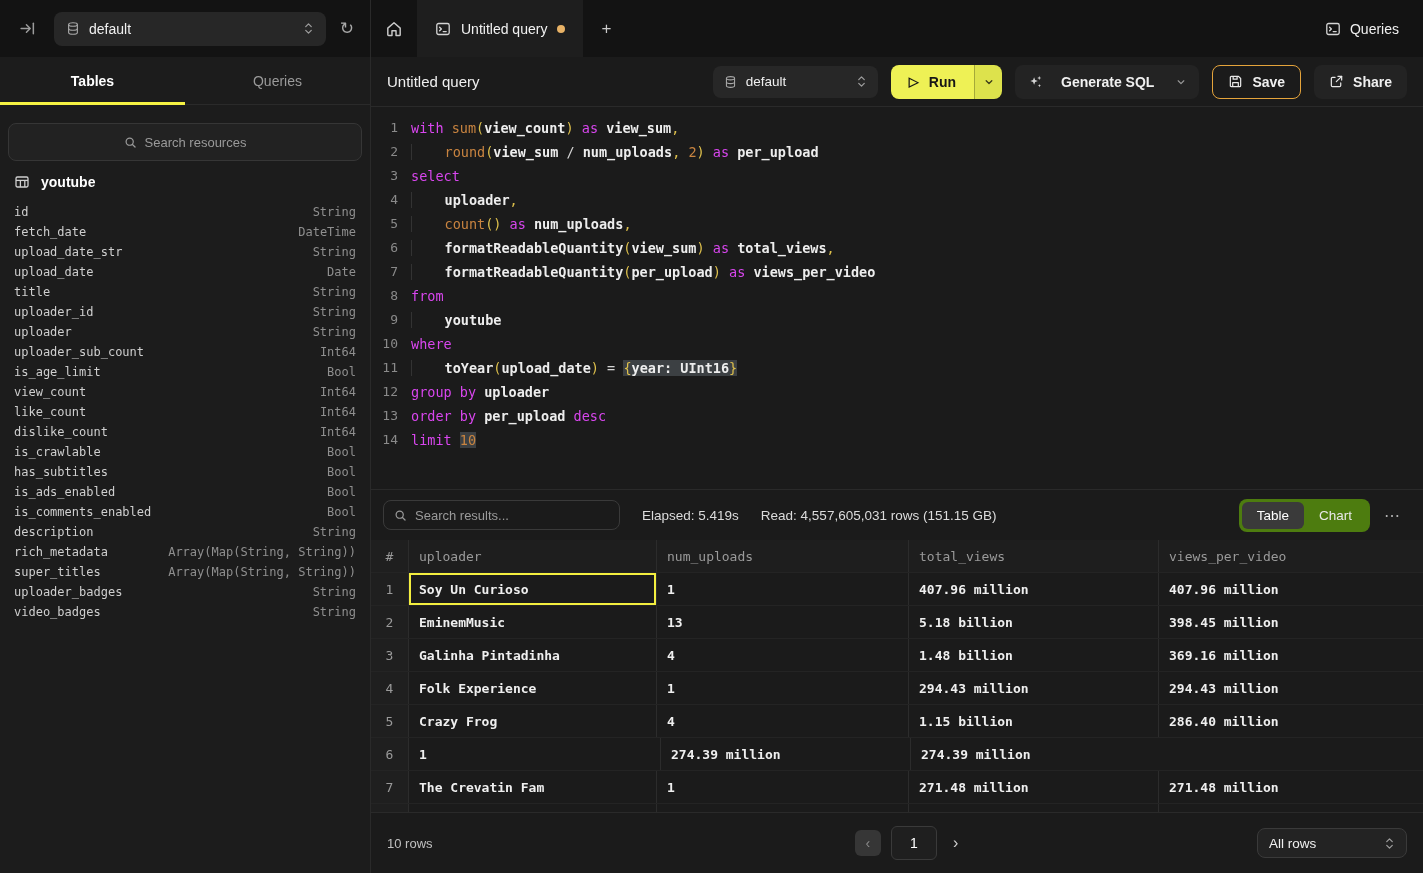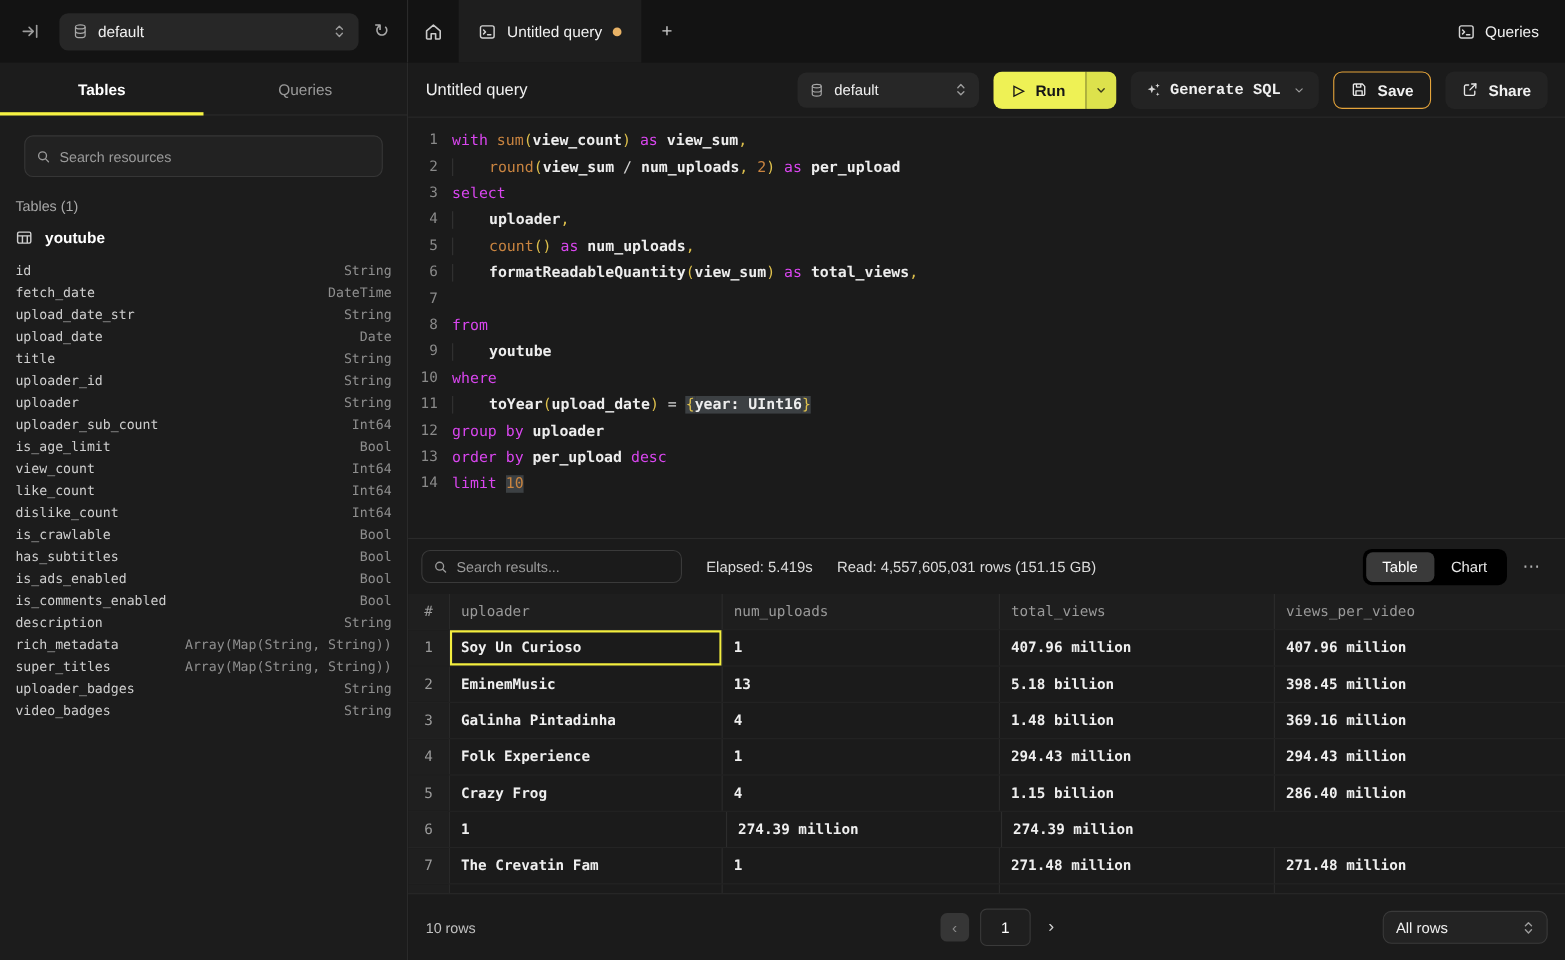--- a/index.html
+++ b/index.html
@@ -28,40 +28,40 @@
   .content { display:flex; height:816px; }
   .sidebar { width:371px; flex:none; background:#1c1c1c; border-right:1px solid #2a2a2a; display:flex; flex-direction:column; overflow:hidden; }
   .main { flex:1; display:flex; flex-direction:column; overflow:hidden; }
 
   
   .side-tabs { height:48px; flex:none; display:flex; border-bottom:1px solid #2a2a2a; }
   .side-tab { flex:1; display:flex; align-items:center; justify-content:center; font-size:14px; color:#9a9a9a; position:relative; cursor:pointer; }
   .side-tab.active { color:#ffffff; font-weight:700; }
   .side-tab.active::after { content:""; position:absolute; left:0; right:0; bottom:-1px; height:3px; background:#f5f243; }
   .new-table-btn { margin:18px 14px 0; height:31px; flex:none; background:#f5f243; color:#151515; border:none; border-radius:6px; font-size:14px; font-weight:600; display:flex; align-items:center; justify-content:center; gap:9px; cursor:pointer; font-family:"Liberation Sans",sans-serif; }
-  .search-box { margin:18px 22px 0; height:30px; flex:none; background:#222222; border:1px solid #363636; border-radius:8px; display:flex; align-items:center; gap:8px; padding:18px 10px; color:#9a9a9a; font-size:13px; }
+  .search-box { margin:18px 8px 0; height:30px; flex:none; background:#222222; border:1px solid #363636; border-radius:8px; display:flex; align-items:center; gap:8px; padding:18px 10px; color:#9a9a9a; font-size:13px;justify-content:center; }
   .tables-label { margin:19px 14px 0; font-size:13px; color:#a8a8a8; }
   .table-item { margin:13px 14px 0; display:flex; align-items:center; gap:11px; font-size:14px; font-weight:700; color:#ffffff; cursor:pointer; }
   .table-item .grid-ic { color:#cfcfcf; }
   .col-list { margin:12px 14px 0; font-family:"DejaVu Sans Mono", monospace; font-size:12px; }
   .col-row { height:20px; display:flex; align-items:center; justify-content:space-between; cursor:default; }
   .col-name { color:#cfcfcf; }
   .col-type { color:#8f8f8f; }
 
   
   .toolbar { height:50px; flex:none; display:flex; align-items:center; padding:0 16px; border-bottom:1px solid #2a2a2a; background:#1b1b1b; }
   .qtitle { font-size:15px; color:#f0f0f0; }
   .tool-right { margin-left:auto; display:flex; align-items:center; gap:13px; }
   .db-select2 { height:32px; width:165px; background:#272727; border-radius:8px; display:flex; align-items:center; gap:9px; padding:0 11px; font-size:13.5px; color:#f0f0f0; cursor:pointer; }
   .db-select2 .updown { margin-left:auto; }
   .run-btn { display:flex; height:34px; border-radius:8px; overflow:hidden; cursor:pointer; }
   .run-main { background:#eef155; color:#161616; display:flex; align-items:center; gap:10px; padding:0 18px; font-size:14px; font-weight:700; }
   .run-main .play { font-size:13px; }
   .run-caret { width:28px; background:#dde24c; color:#3a3a1a; display:flex; align-items:center; justify-content:center; border-left:1px solid rgba(0,0,0,.25); }
-  .gen-btn { height:34px; background:#232323; border:none; border-radius:8px; display:flex; align-items:center; gap:8px; padding:0 13px; color:#f0f0f0; font-size:14px; font-weight:600; cursor:pointer; font-family:Liberation Mono, monospace; }
+  .gen-btn { height:34px; background:#232323; border:none; border-radius:8px; display:flex; align-items:center; gap:18px; padding:0 13px; color:#f0f0f0; font-size:14px; font-weight:600; cursor:pointer; font-family:Liberation Sans, sans-serif; }
   .gen-btn .chev { color:#9a9a9a; margin-left:4px; }
   .save-btn { height:34px; background:transparent; border:1.5px solid #e5a43b; border-radius:8px; display:flex; align-items:center; gap:9px; padding:0 15px; color:#f0f0f0; font-size:14px; font-weight:600; cursor:pointer; font-family:"Liberation Sans",sans-serif; }
   .share-btn { height:34px; background:#232323; border:none; border-radius:8px; display:flex; align-items:center; gap:9px; padding:0 15px; color:#f0f0f0; font-size:14px; font-weight:600; cursor:pointer; font-family:"Liberation Sans",sans-serif; }
 
   
   .editor-row { height:383px; flex:none; display:flex; border-bottom:1px solid #2a2a2a; }
   .editor { flex:1; padding-top:9px; font-family:"DejaVu Sans Mono", monospace; font-size:13.5px; line-height:24px; overflow:hidden; cursor:text; }
   .code-line { display:flex; }
   .ln { width:27px; flex:none; text-align:right; color:#8a8a8a; font-size:13px; margin-right:13px; }
   .code { white-space:pre; }
@@ -80,21 +80,21 @@
   .variables { width:221px; flex:none; border-left:1px solid #2a2a2a; padding:21px 15px 0; }
   .vars-title { font-size:15px; font-weight:700; color:#f2f2f2; }
   .var-label { margin-top:18px; font-size:13px; color:#9a9a9a; }
   .var-input { margin-top:9px; width:100%; height:30px; background:#232323; border:1px solid #363636; border-radius:6px; color:#f0f0f0; font-size:14px; padding:0 11px; font-family:"Liberation Sans",sans-serif; }
 
   
   .results { flex:1; display:flex; flex-direction:column; background:#1b1b1b; }
   .results-bar { height:50px; flex:none; display:flex; align-items:center; padding:0 12px; }
   .search-results { width:237px; height:30px; border:1px solid #3a3a3a; border-radius:8px; display:flex; align-items:center; gap:8px; padding:0 10px; color:#9a9a9a; font-size:13px; }
   .stat { margin-left:22px; font-size:13.5px; color:#dcdcdc; }
-  .view-toggle { margin-left:auto; background:#000000; border-radius:8px; padding:3px; display:flex; }
+  .view-toggle { margin-left:auto; background:#4d7c0f; border-radius:8px; padding:3px; display:flex; }
   .seg { padding:6px 15px; border-radius:6px; font-size:13.5px; color:#e8e8e8; cursor:pointer; }
   .seg.active { background:#3a3a3a; color:#ffffff; }
   .more-btn { margin:0 10px 0 14px; font-size:16px; color:#b0b0b0; letter-spacing:1px; }
 
   .grid { flex:1; overflow:hidden; font-family:"DejaVu Sans Mono", monospace; font-size:13px; display:flex; flex-direction:column; }
   .grow { display:flex; height:33px; flex:none; border-bottom:1px solid #242424; align-items:stretch; }
   .gcell { display:flex; align-items:center; padding:0 10px; overflow:hidden; white-space:nowrap; }
   .c0 { width:37px; flex:none; justify-content:center; padding:0; color:#9a9a9a; background:#1f1f1f; }
   .c1 { width:248px; flex:none; border-left:1px solid #2c2c2c; }
   .c2 { width:252px; flex:none; border-left:1px solid #2c2c2c; }
@@ -197,21 +197,20 @@
       </div>
       <div class="search-box">
         <span>
           <svg width="13" height="13" viewBox="0 0 16 16" fill="none" stroke="currentColor" stroke-width="1.5" stroke-linecap="round">
               <circle cx="7" cy="7" r="4.4"></circle>
               <path d="M10.4 10.4 13.6 13.6"></path>
             </svg>
         </span>
         <span>Search resources</span>
       </div>
-      <div class="tables-label">Tables (1)</div>
       <div class="table-item">
         <span class="grid-ic">
           <svg width="16" height="16" viewBox="0 0 16 16" fill="none" stroke="currentColor" stroke-width="1.3">
               <rect x="2" y="3" width="12" height="10" rx="1.4"></rect>
               <path d="M2 6.4h12"></path>
               <path d="M6.4 6.4V13"></path>
               <path d="M10.8 6.4V13"></path>
             </svg>
         </span>
         <span>youtube</span>
@@ -398,20 +397,21 @@
               <div class="code-line">
                 <span class="ln">5</span>
                 <span class="code"><span class="ind">    </span><span class="fn">count</span><span class="par">()</span><span> </span><span class="kw">as</span><span> </span><span class="id">num_uploads</span><span class="par">,</span></span>
               </div>
               <div class="code-line">
                 <span class="ln">6</span>
                 <span class="code"><span class="ind">    </span><span class="id">formatReadableQuantity</span><span class="par">(</span><span class="id">view_sum</span><span class="par">)</span><span> </span><span class="kw">as</span><span> </span><span class="id">total_views</span><span class="par">,</span></span>
               </div>
               <div class="code-line">
                 <span class="ln">7</span>
+                <span class="code"><span class="ind">    </span><span class="id">formatReadableQuantity</span><span class="par">(</span><span class="id">per_upload</span><span class="par">)</span><span> </span><span class="kw">as</span><span> </span><span class="id">views_per_video</span></span>
               </div>
               <div class="code-line">
                 <span class="ln">8</span>
                 <span class="code"><span class="kw">from</span></span>
               </div>
               <div class="code-line">
                 <span class="ln">9</span>
                 <span class="code"><span class="ind">    </span><span class="id">youtube</span></span>
               </div>
               <div class="code-line">

